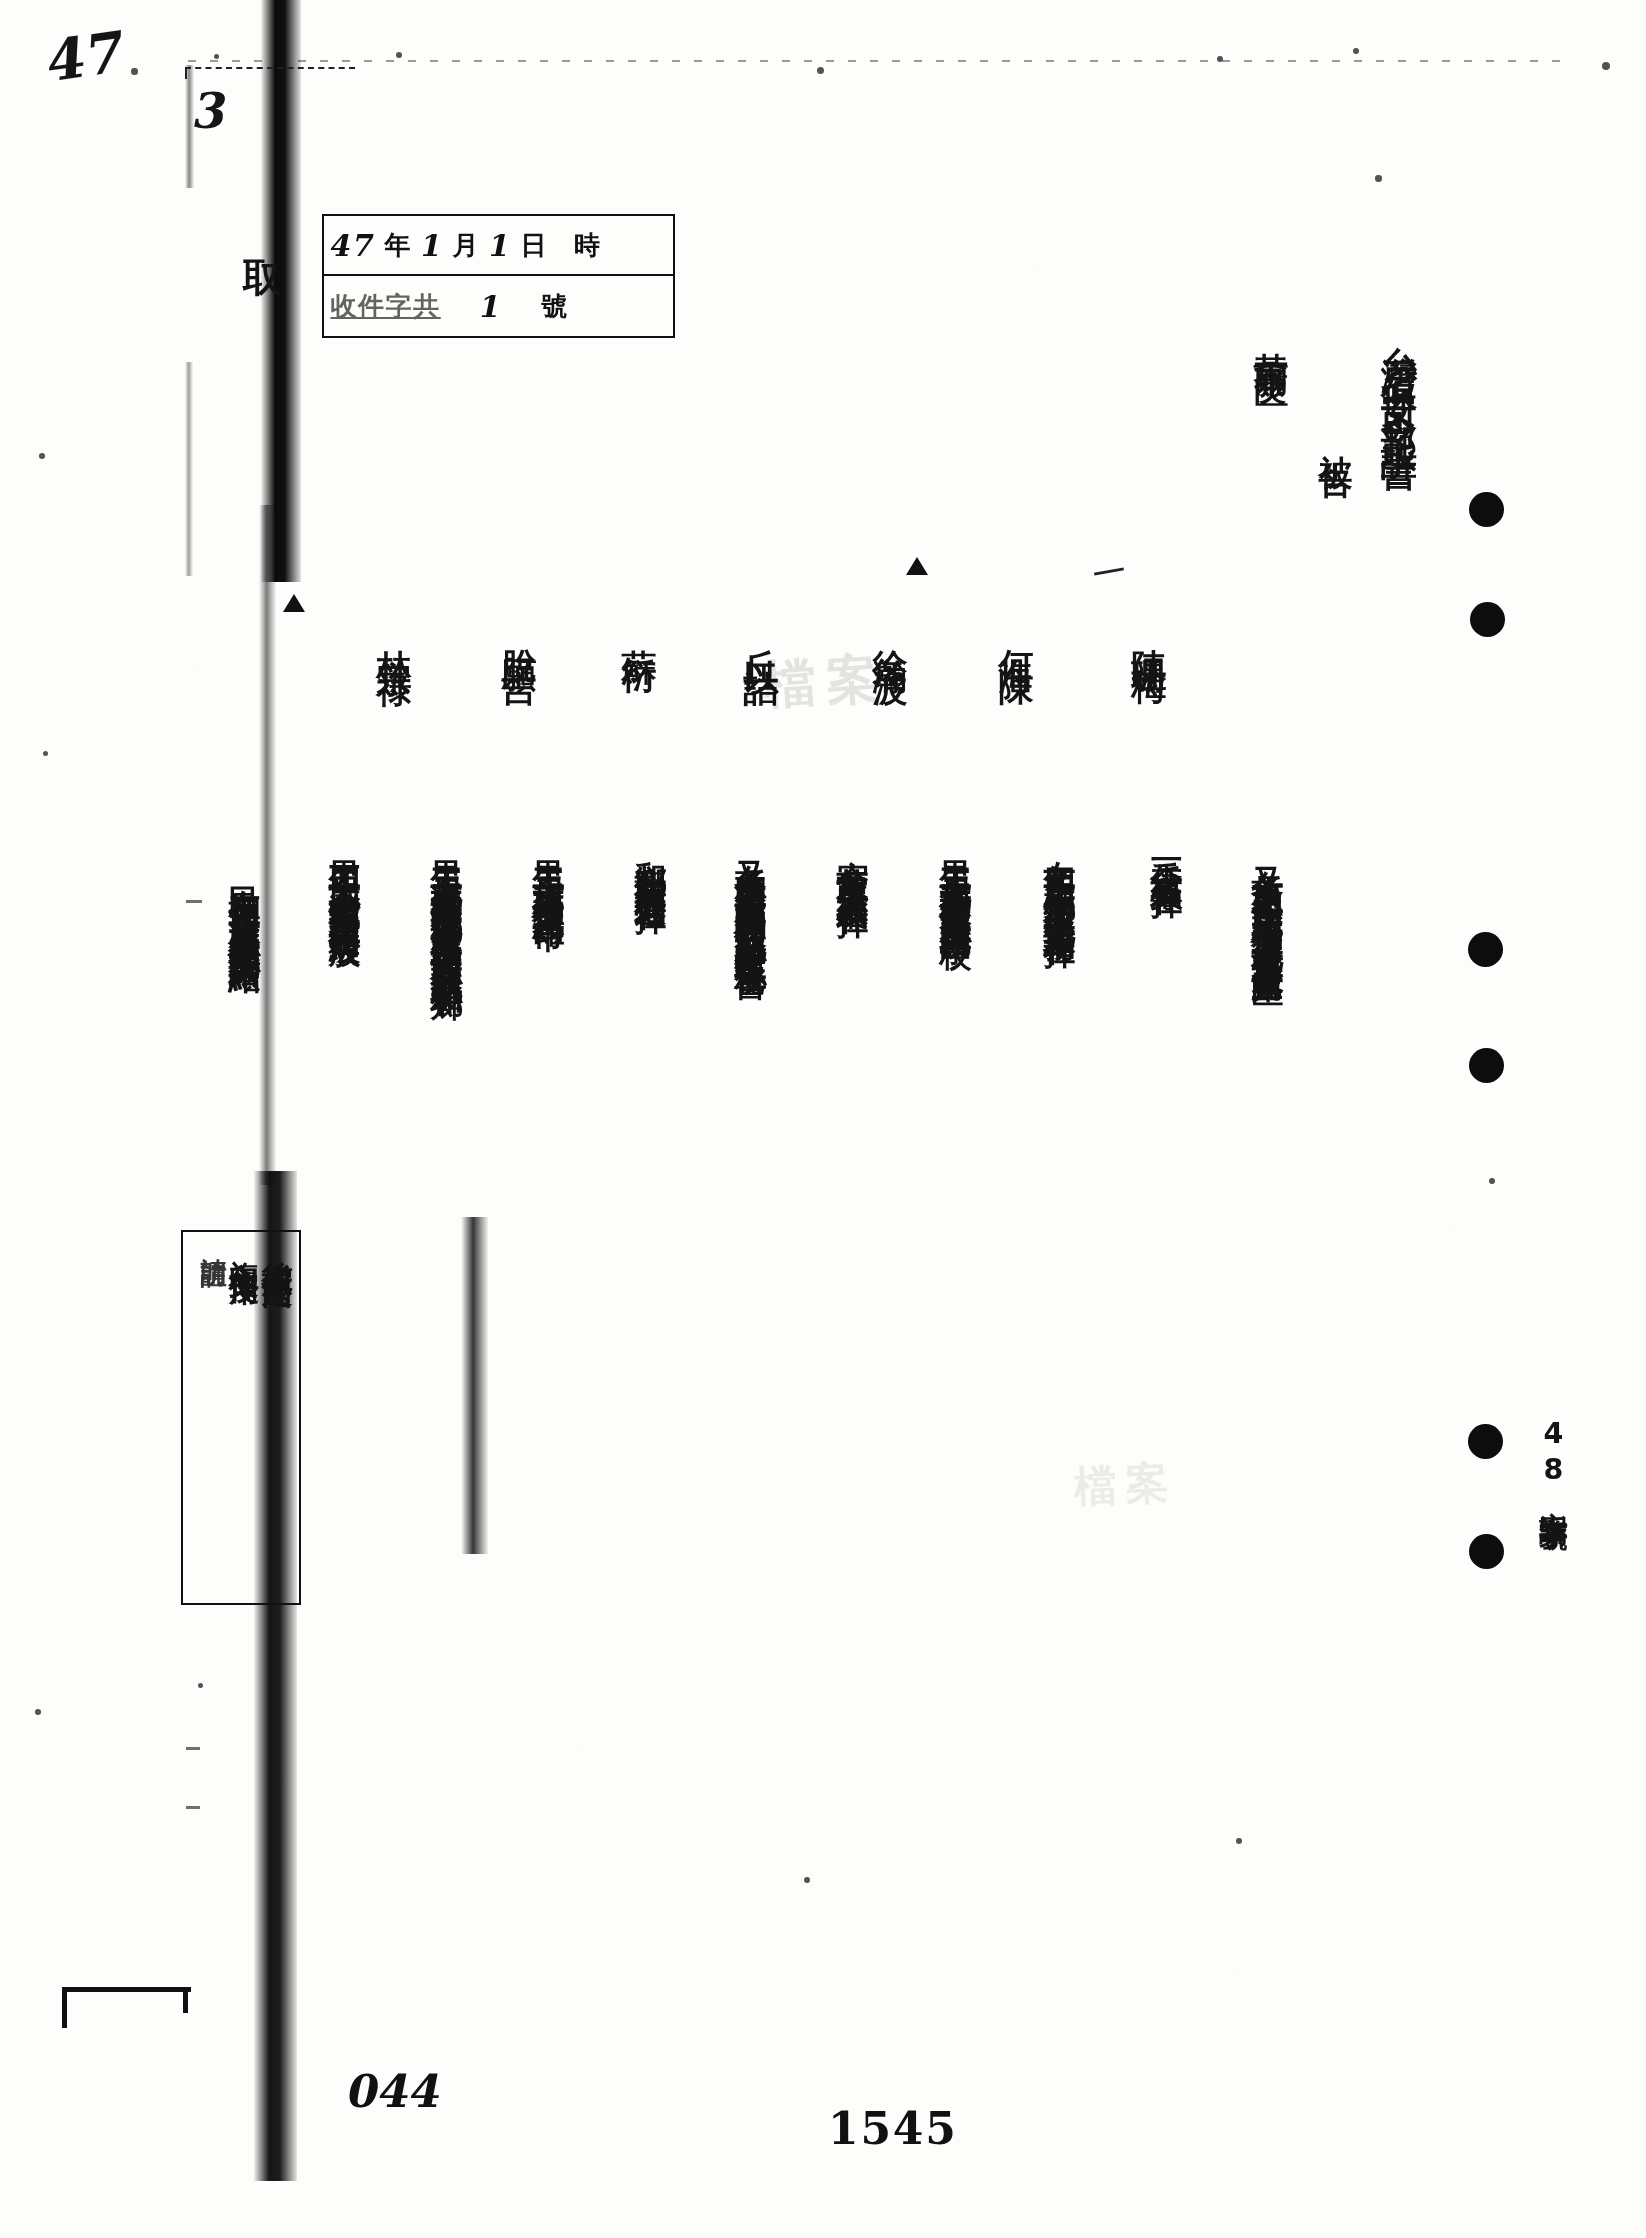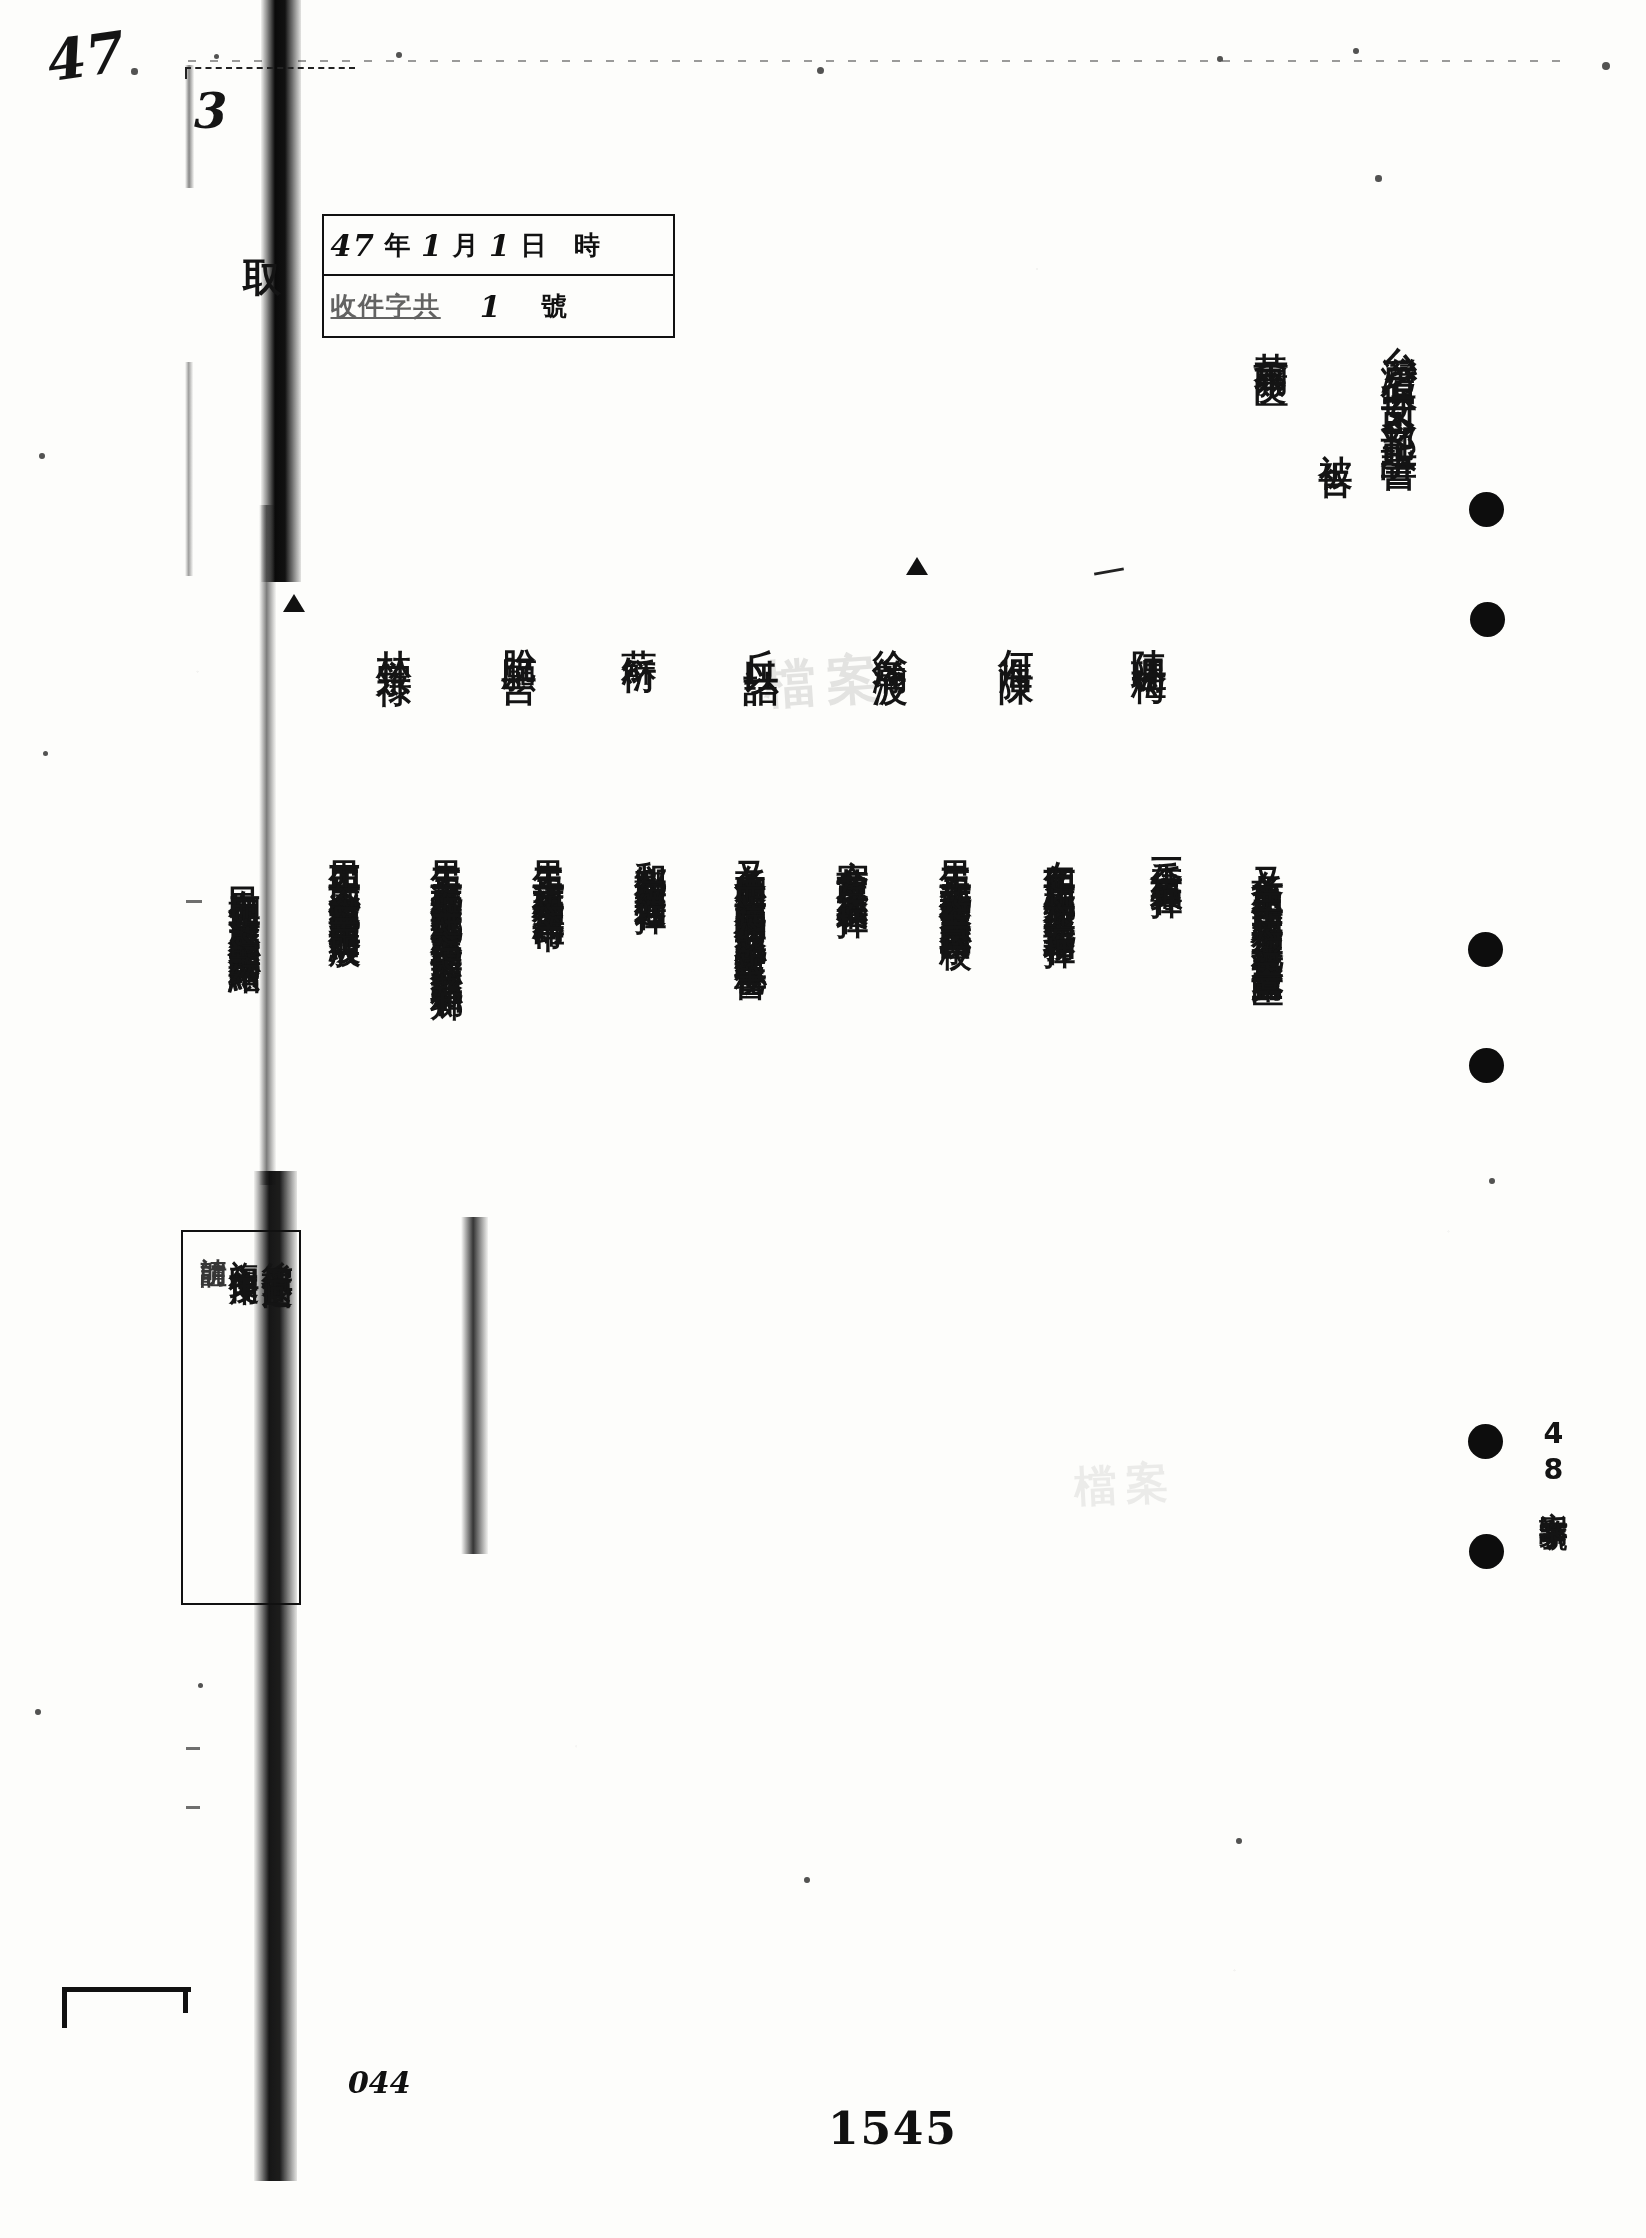--- a/index.html
+++ b/index.html
@@ -135,21 +135,21 @@
     position: absolute;
     font-family: "DejaVu Serif", "Liberation Serif", serif;
     color: #111;
     font-weight: 700;
   }
   .doc-id {
     font-size: 44px;
     letter-spacing: .04em;
   }
   .page-num {
-    font-size: 30px;
+    font-size: 45px;
     font-style: italic;
   }
 
   
   .wm {
     position: absolute;
     font-family: "DejaVu Sans", "Liberation Sans", sans-serif;
     color: rgba(0,0,0,.10);
     font-weight: 700;
     font-size: 52px;

